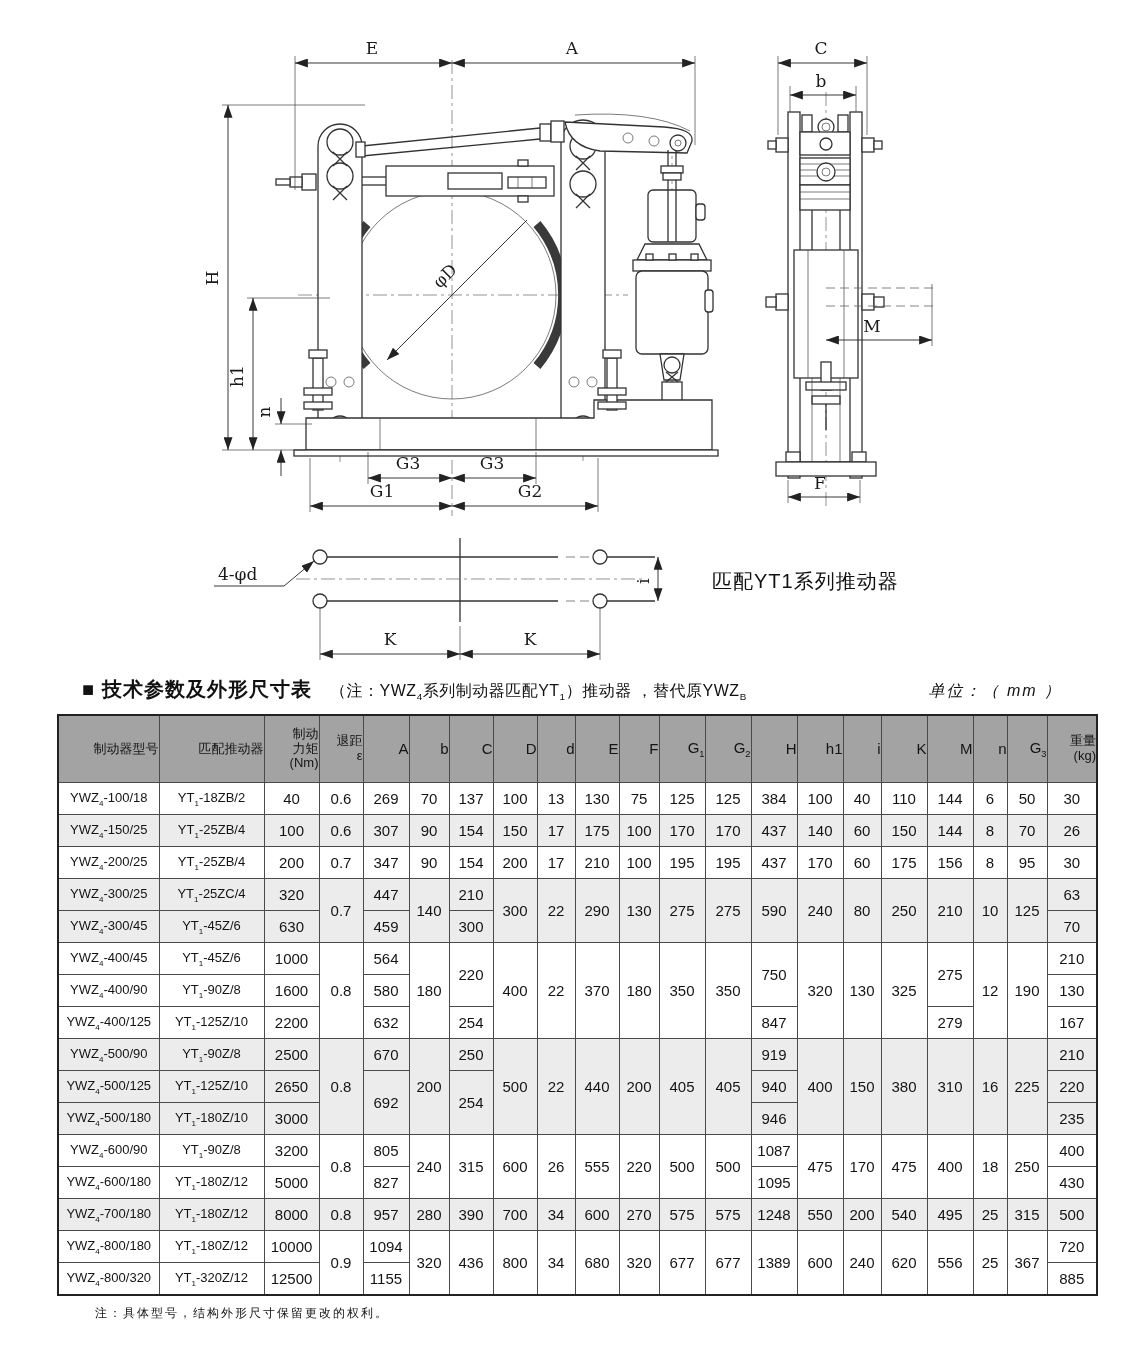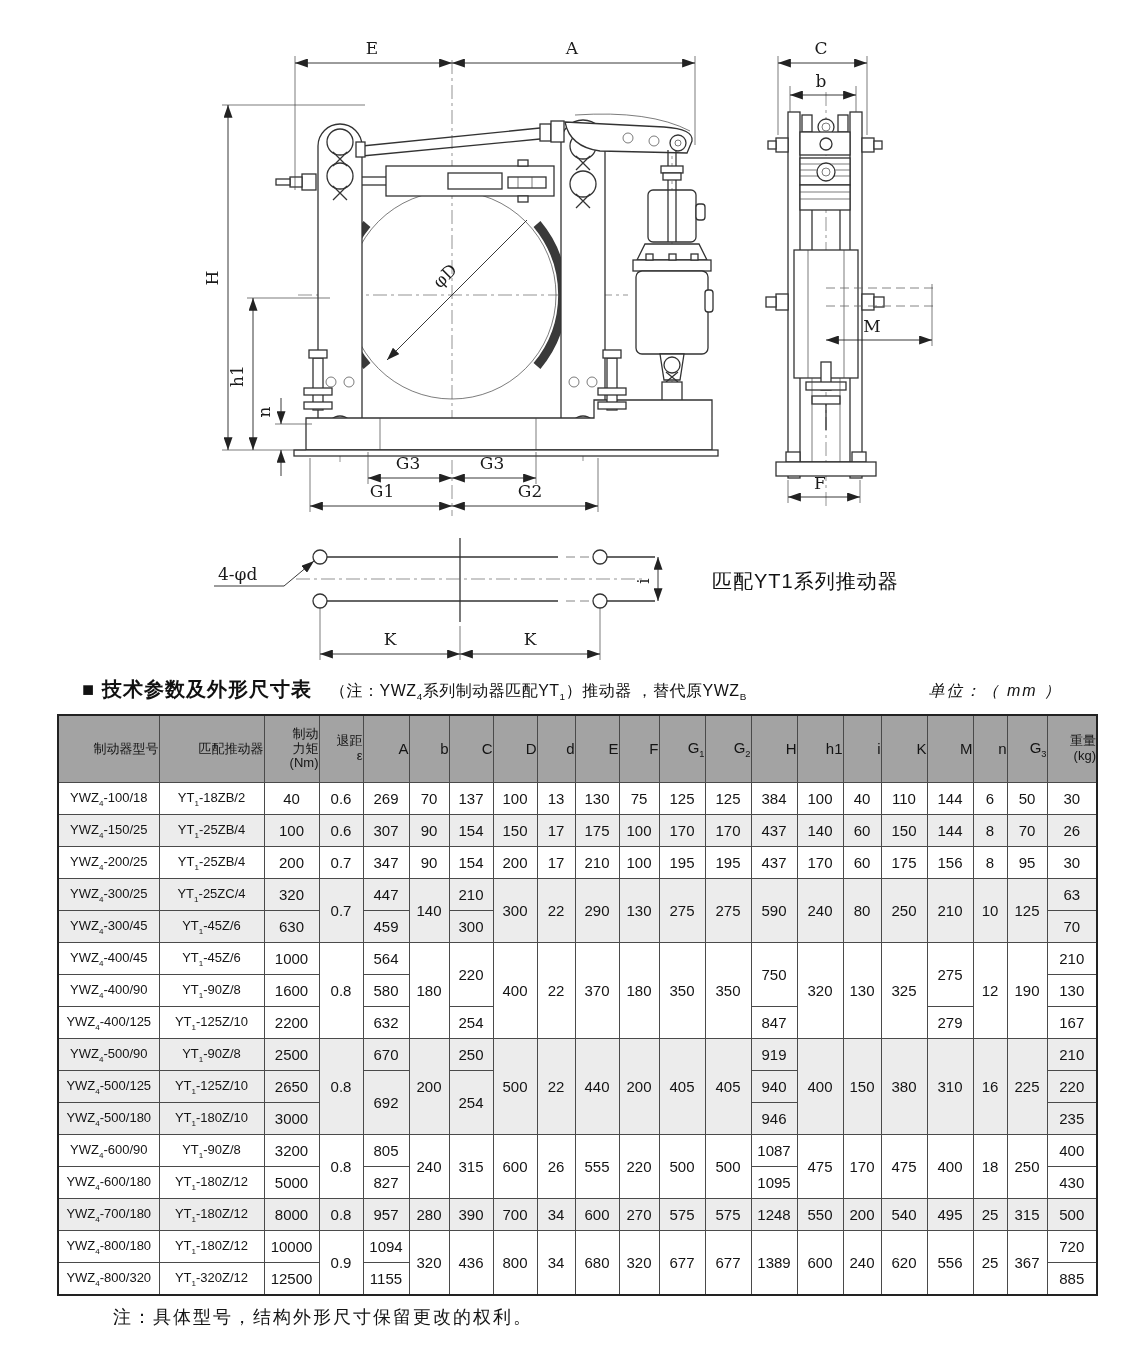--- a/index.html
+++ b/index.html
@@ -37,21 +37,21 @@
   #tech-table thead th{
     height:66px;background:#a3a3a3;font-weight:normal;
     font-size:15px;line-height:1.15;text-align:right;
   }
   #tech-table thead th.cnh{font-size:13px;}
   #tech-table tbody td{height:31px;background:#fff;}
   #tech-table tbody tr.shaded td{background:#ececec;}
   #tech-table tbody td.model,#tech-table tbody td.thr{font-size:13px;}
   sub{font-size:0.62em;}
   #footnote{
-    position:absolute;left:113px;top:1305px;font-size:18px;letter-spacing:2px;color:#141414;
+    position:absolute;left:95px;top:1305px;font-size:12px;letter-spacing:2px;color:#141414;
   }
 </style>
 </head>
 <body>
 
 <svg id="drawing" width="1145" height="668" viewBox="0 0 1145 668" xmlns="http://www.w3.org/2000/svg">
   <defs>
     <marker id="ar" viewBox="0 0 10 7" refX="10" refY="3.5" markerWidth="13" markerHeight="9" markerUnits="userSpaceOnUse" orient="auto-start-reverse">
       <path d="M0,0 L10,3.5 L0,7 Z" fill="#222"></path>
     </marker>

